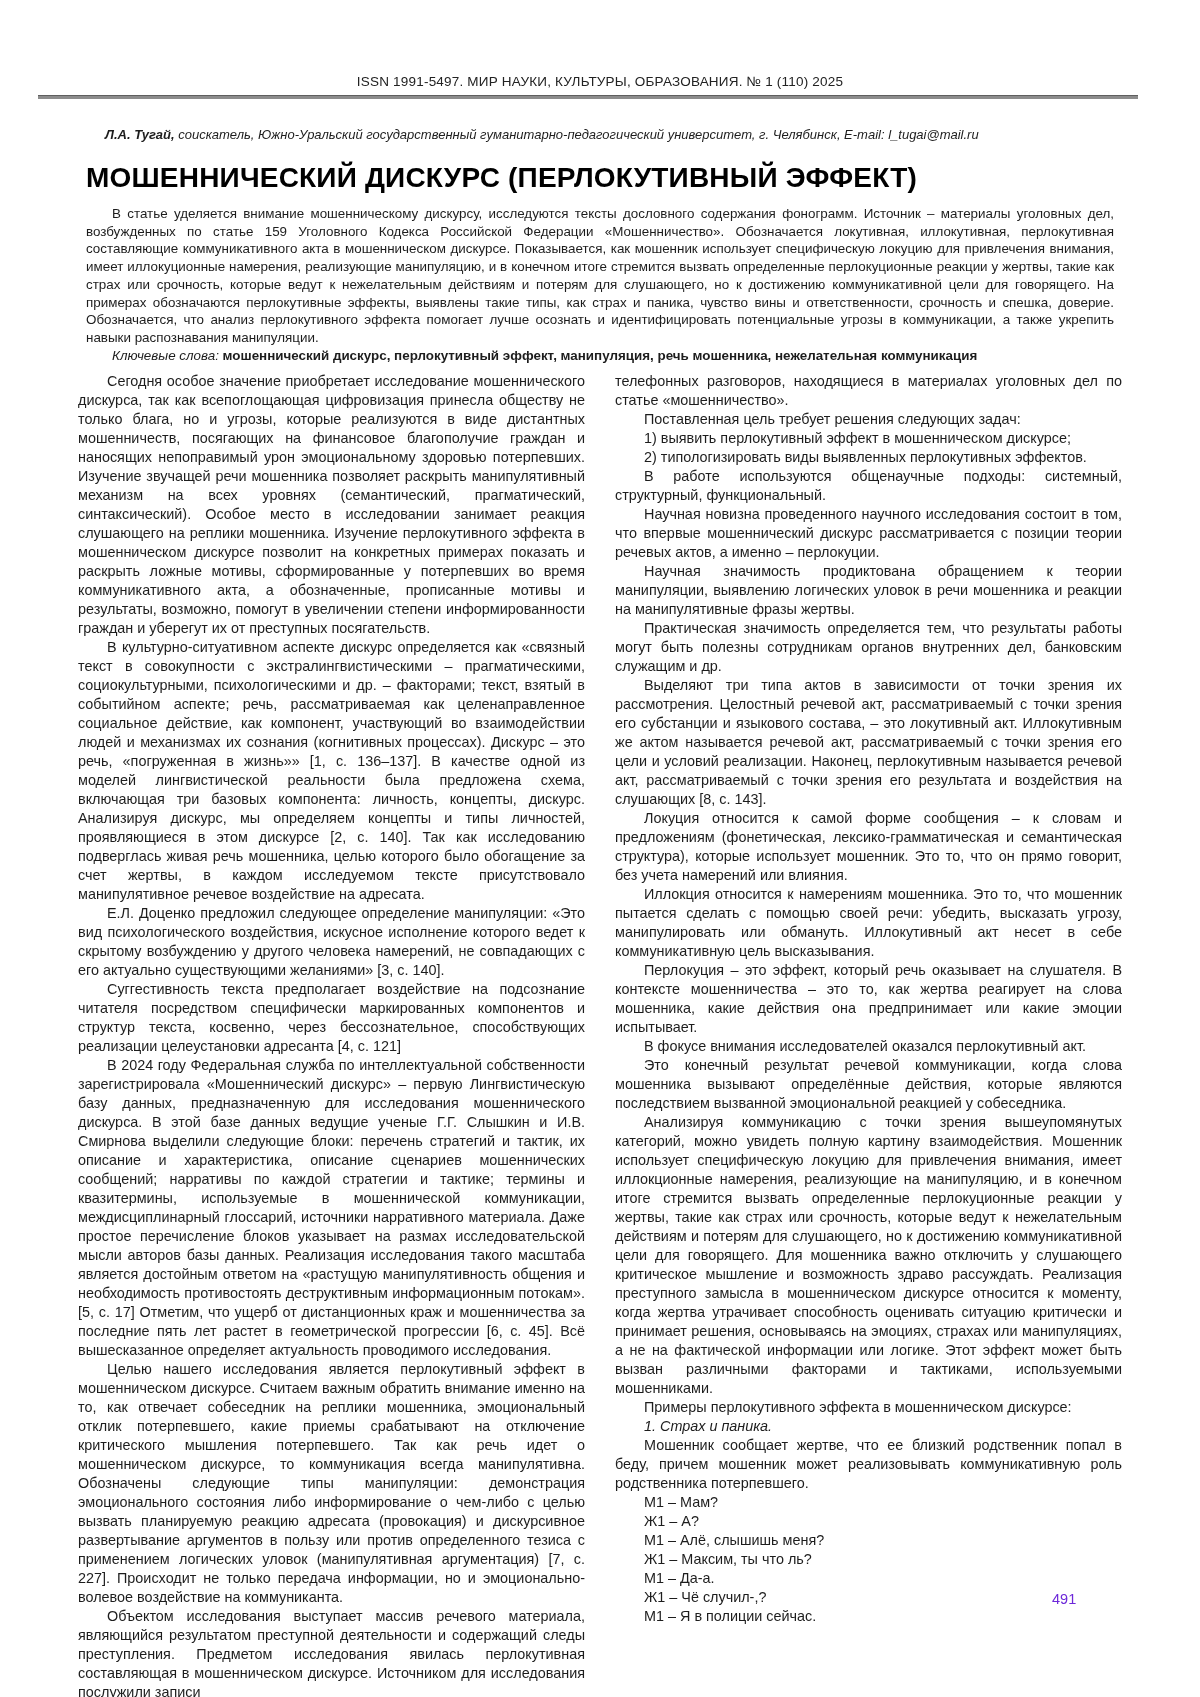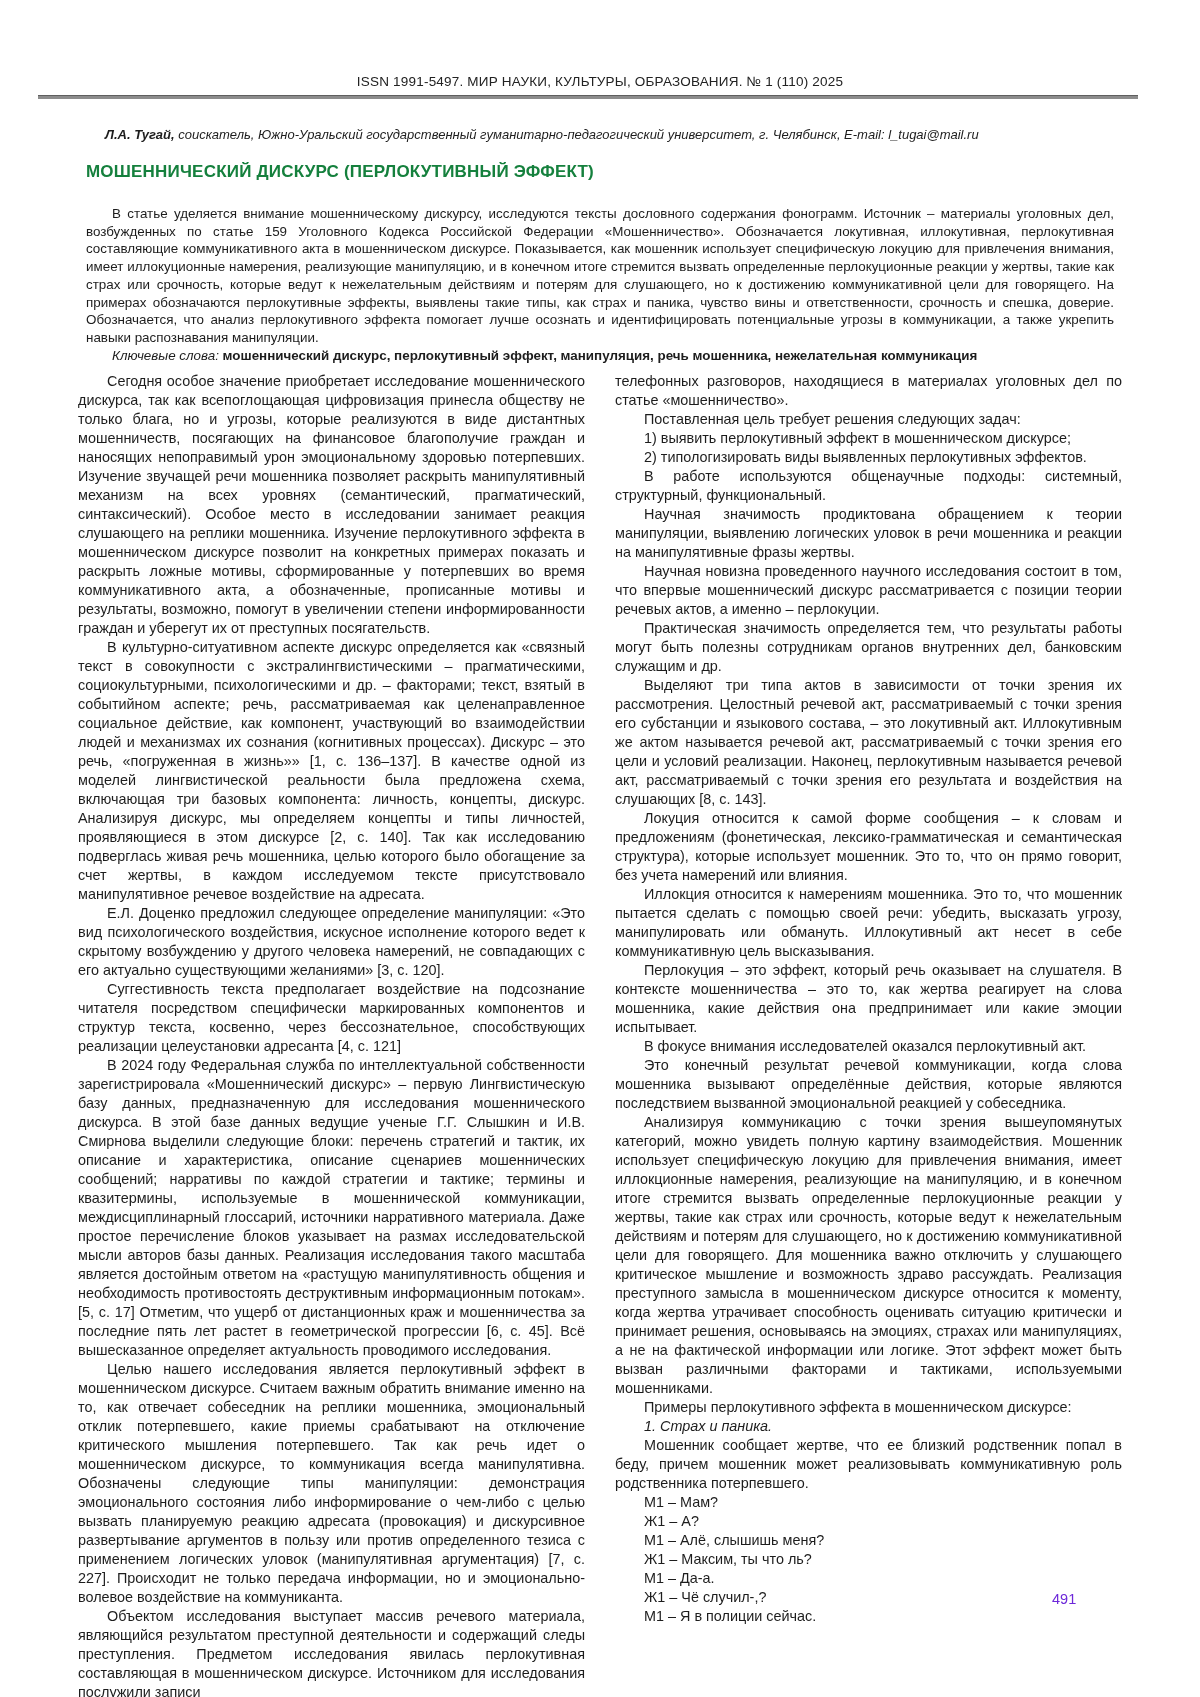--- a/index.html
+++ b/index.html
@@ -24,21 +24,21 @@
   }
 
   .byline{
     position:absolute;top:127px;left:105px;width:1020px;
     font-style:italic;font-size:13px;color:#1d1d1d;white-space:nowrap;
   }
   .byline .author{font-weight:bold;margin-top:14px;}
 
   .article-title{
     position:absolute;top:162px;left:86px;
-    font-size:17px;font-weight:bold;letter-spacing:.2px;color:#15803d;
+    font-size:28px;font-weight:bold;letter-spacing:.2px;color:#000000;
   }
 
   .abstract-block{
     position:absolute;top:205px;left:86px;width:1028px;
     font-size:13.4px;line-height:17.7px;text-align:justify;color:#1d1d1d;
   }
   .abstract-block p{margin:0;text-indent:26px;}
   .keywords-line{margin-top:0;}
   .keywords-line .kw-label{font-style:italic;}
   .keywords-line .kw-text{font-weight:bold;}
@@ -80,34 +80,34 @@
 
   <div class="abstract-block">
     <p>В статье уделяется внимание мошенническому дискурсу, исследуются тексты дословного содержания фонограмм. Источник – материалы уголовных дел, возбужденных по статье 159 Уголовного Кодекса Российской Федерации «Мошенничество». Обозначается локутивная, иллокутивная, перлокутивная составляющие коммуникативного акта в мошенническом дискурсе. Показывается, как мошенник использует специфическую локуцию для привлечения внимания, имеет иллокуционные намерения, реализующие манипуляцию, и в конечном итоге стремится вызвать определенные перлокуционные реакции у жертвы, такие как страх или срочность, которые ведут к нежелательным действиям и потерям для слушающего, но к достижению коммуникативной цели для говорящего. На примерах обозначаются перлокутивные эффекты, выявлены такие типы, как страх и паника, чувство вины и ответственности, срочность и спешка, доверие. Обозначается, что анализ перлокутивного эффекта помогает лучше осознать и идентифицировать потенциальные угрозы в коммуникации, а также укрепить навыки распознавания манипуляции.</p>
     <p class="keywords-line"><span class="kw-label">Ключевые слова: </span><span class="kw-text">мошеннический дискурс, перлокутивный эффект, манипуляция, речь мошенника, нежелательная коммуникация</span></p>
   </div>
 
   <div class="columns">
     <div class="col">
         <p class="p-indent">Сегодня особое значение приобретает исследование мошеннического дискурса, так как всепоглощающая цифровизация принесла обществу не только блага, но и угрозы, которые реализуются в виде дистантных мошенничеств, посягающих на финансовое благополучие граждан и наносящих непоправимый урон эмоциональному здоровью потерпевших. Изучение звучащей речи мошенника позволяет раскрыть манипулятивный механизм на всех уровнях (семантический, прагматический, синтаксический). Особое место в исследовании занимает реакция слушающего на реплики мошенника. Изучение перлокутивного эффекта в мошенническом дискурсе позволит на конкретных примерах показать и раскрыть ложные мотивы, сформированные у потерпевших во время коммуникативного акта, а обозначенные, прописанные мотивы и результаты, возможно, помогут в увеличении степени информированности граждан и уберегут их от преступных посягательств.</p>
         <p class="p-indent">В культурно-ситуативном аспекте дискурс определяется как «связный текст в совокупности с экстралингвистическими – прагматическими, социокультурными, психологическими и др. – факторами; текст, взятый в событийном аспекте; речь, рассматриваемая как целенаправленное социальное действие, как компонент, участвующий во взаимодействии людей и механизмах их сознания (когнитивных процессах). Дискурс – это речь, «погруженная в жизнь»» [1, с. 136–137]. В качестве одной из моделей лингвистической реальности была предложена схема, включающая три базовых компонента: личность, концепты, дискурс. Анализируя дискурс, мы определяем концепты и типы личностей, проявляющиеся в этом дискурсе [2, с. 140]. Так как исследованию подверглась живая речь мошенника, целью которого было обогащение за счет жертвы, в каждом исследуемом тексте присутствовало манипулятивное речевое воздействие на адресата.</p>
-        <p class="p-indent">Е.Л. Доценко предложил следующее определение манипуляции: «Это вид психологического воздействия, искусное исполнение которого ведет к скрытому возбуждению у другого человека намерений, не совпадающих с его актуально существующими желаниями» [3, с. 120].</p>
+        <p class="p-indent">Е.Л. Доценко предложил следующее определение манипуляции: «Это вид психологического воздействия, искусное исполнение которого ведет к скрытому возбуждению у другого человека намерений, не совпадающих с его актуально существующими желаниями» [3, с. 140].</p>
         <p class="p-indent">Суггестивность текста предполагает воздействие на подсознание читателя посредством специфически маркированных компонентов и структур текста, косвенно, через бессознательное, способствующих реализации целеустановки адресанта [4, с. 121]</p>
         <p class="p-indent">В 2024 году Федеральная служба по интеллектуальной собственности зарегистрировала «Мошеннический дискурс» – первую Лингвистическую базу данных, предназначенную для исследования мошеннического дискурса. В этой базе данных ведущие ученые Г.Г. Слышкин и И.В. Смирнова выделили следующие блоки: перечень стратегий и тактик, их описание и характеристика, описание сценариев мошеннических сообщений; нарративы по каждой стратегии и тактике; термины и квазитермины, используемые в мошеннической коммуникации, междисциплинарный глоссарий, источники нарративного материала. Даже простое перечисление блоков указывает на размах исследовательской мысли авторов базы данных. Реализация исследования такого масштаба является достойным ответом на «растущую манипулятивность общения и необходимость противостоять деструктивным информационным потокам». [5, с. 17] Отметим, что ущерб от дистанционных краж и мошенничества за последние пять лет растет в геометрической прогрессии [6, с. 45]. Всё вышесказанное определяет актуальность проводимого исследования.</p>
         <p class="p-indent">Целью нашего исследования является перлокутивный эффект в мошенническом дискурсе. Считаем важным обратить внимание именно на то, как отвечает собеседник на реплики мошенника, эмоциональный отклик потерпевшего, какие приемы срабатывают на отключение критического мышления потерпевшего. Так как речь идет о мошенническом дискурсе, то коммуникация всегда манипулятивна. Обозначены следующие типы манипуляции: демонстрация эмоционального состояния либо информирование о чем-либо с целью вызвать планируемую реакцию адресата (провокация) и дискурсивное развертывание аргументов в пользу или против определенного тезиса с применением логических уловок (манипулятивная аргументация) [7, с. 227]. Происходит не только передача информации, но и эмоционально-волевое воздействие на коммуниканта.</p>
         <p class="p-indent">Объектом исследования выступает массив речевого материала, являющийся результатом преступной деятельности и содержащий следы преступления. Предметом исследования явилась перлокутивная составляющая в мошенническом дискурсе. Источником для исследования послужили записи</p>
       </div>
     <div class="col">
         <p class="p-cont">телефонных разговоров, находящиеся в материалах уголовных дел по статье «мошенничество».</p>
         <p class="p-indent">Поставленная цель требует решения следующих задач:</p>
         <p class="p-task">1)  выявить перлокутивный эффект в мошенническом дискурсе;</p>
         <p class="p-task">2)  типологизировать виды выявленных перлокутивных эффектов.</p>
         <p class="p-indent">В работе используются общенаучные подходы: системный, структурный, функциональный.</p>
+        <p class="p-indent">Научная новизна проведенного научного исследования состоит в том, что впервые мошеннический дискурс рассматривается с позиции теории речевых актов, а именно – перлокуции.</p>
         <p class="p-indent">Научная значимость продиктована обращением к теории манипуляции, выявлению логических уловок в речи мошенника и реакции на манипулятивные фразы жертвы.</p>
-        <p class="p-indent">Научная новизна проведенного научного исследования состоит в том, что впервые мошеннический дискурс рассматривается с позиции теории речевых актов, а именно – перлокуции.</p>
         <p class="p-indent">Практическая значимость определяется тем, что результаты работы могут быть полезны сотрудникам органов внутренних дел, банковским служащим и др.</p>
         <p class="p-indent">Выделяют три типа актов в зависимости от точки зрения их рассмотрения. Целостный речевой акт, рассматриваемый с точки зрения его субстанции и языкового состава, – это локутивный акт. Иллокутивным же актом называется речевой акт, рассматриваемый с точки зрения его цели и условий реализации. Наконец, перлокутивным называется речевой акт, рассматриваемый с точки зрения его результата и воздействия на слушающих [8, с. 143].</p>
         <p class="p-indent">Локуция относится к самой форме сообщения – к словам и предложениям (фонетическая, лексико-грамматическая и семантическая структура), которые использует мошенник. Это то, что он прямо говорит, без учета намерений или влияния.</p>
         <p class="p-indent">Иллокция относится к намерениям мошенника. Это то, что мошенник пытается сделать с помощью своей речи: убедить, высказать угрозу, манипулировать или обмануть. Иллокутивный акт несет в себе коммуникативную цель высказывания.</p>
         <p class="p-indent">Перлокуция – это эффект, который речь оказывает на слушателя. В контексте мошенничества – это то, как жертва реагирует на слова мошенника, какие действия она предпринимает или какие эмоции испытывает.</p>
         <p class="p-indent">В фокусе внимания исследователей оказался перлокутивный акт.</p>
         <p class="p-indent">Это конечный результат речевой коммуникации, когда слова мошенника вызывают определённые действия, которые являются последствием вызванной эмоциональной реакцией у собеседника.</p>
         <p class="p-indent">Анализируя коммуникацию с точки зрения вышеупомянутых категорий, можно увидеть полную картину взаимодействия. Мошенник использует специфическую локуцию для привлечения внимания, имеет иллокционные намерения, реализующие на манипуляцию, и в конечном итоге стремится вызвать определенные перлокуционные реакции у жертвы, такие как страх или срочность, которые ведут к нежелательным действиям и потерям для слушающего, но к достижению коммуникативной цели для говорящего. Для мошенника важно отключить у слушающего критическое мышление и возможность здраво рассуждать. Реализация преступного замысла в мошенническом дискурсе относится к моменту, когда жертва утрачивает способность оценивать ситуацию критически и принимает решения, основываясь на эмоциях, страхах или манипуляциях, а не на фактической информации или логике. Этот эффект может быть вызван различными факторами и тактиками, используемыми мошенниками.</p>
         <p class="p-indent">Примеры перлокутивного эффекта в мошенническом дискурсе:</p>
         <p class="p-italic">1. Страх и паника.</p>

